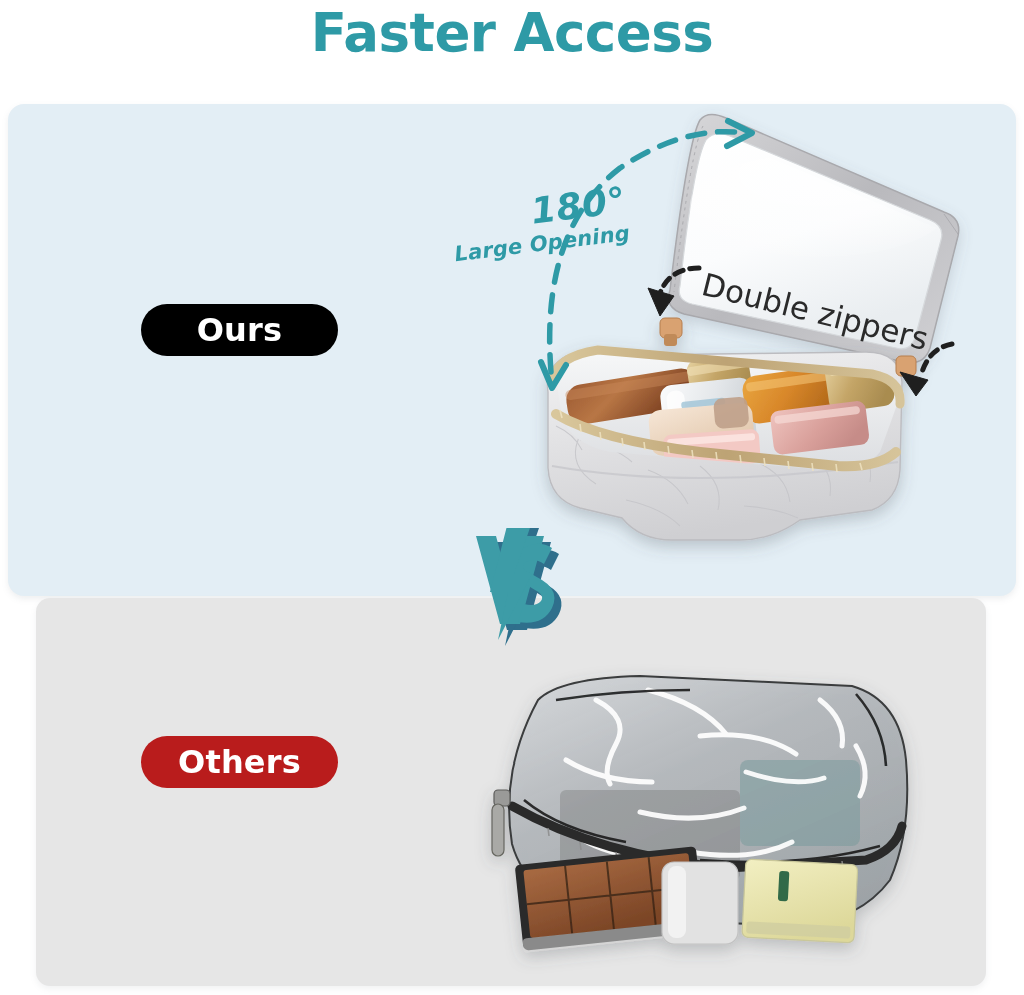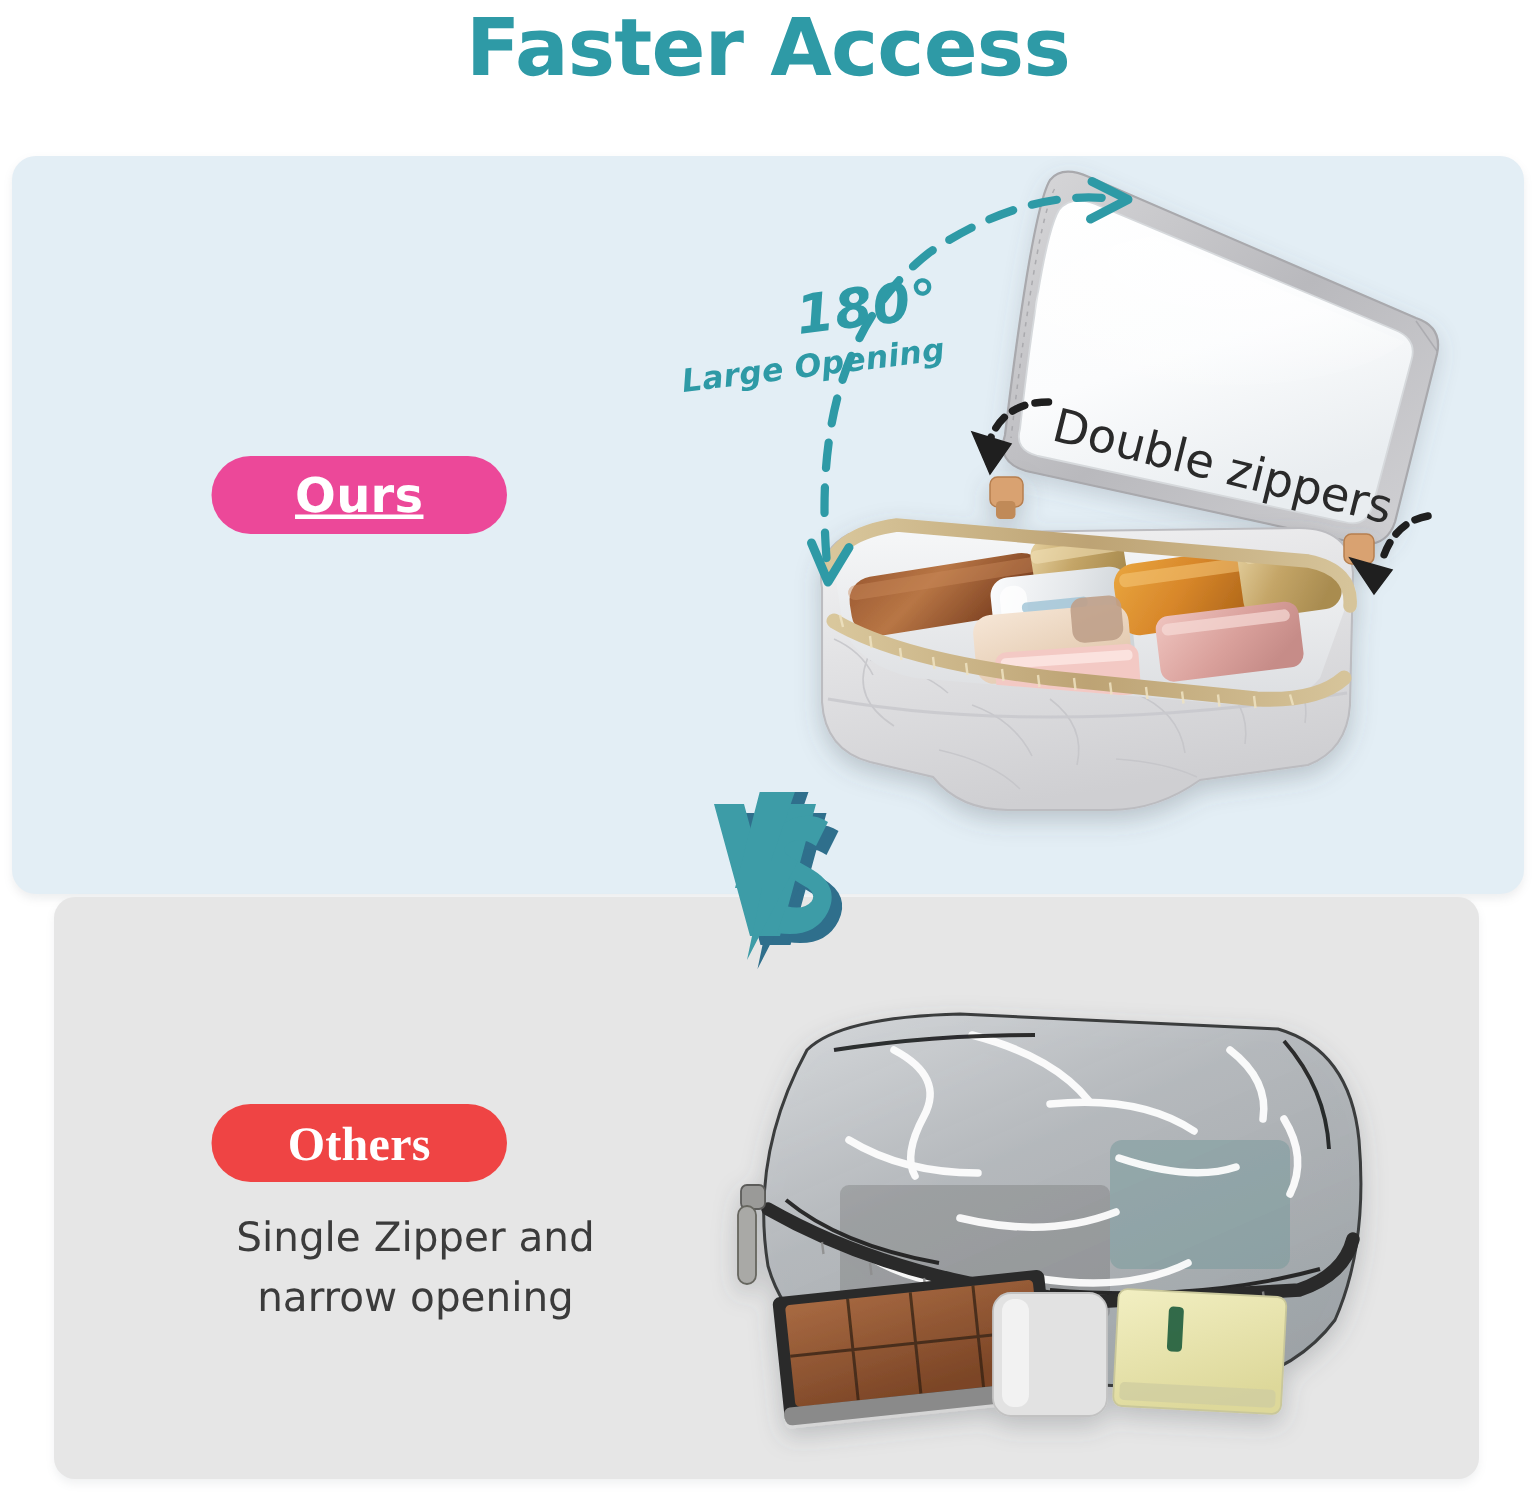--- a/index.html
+++ b/index.html
@@ -44,27 +44,25 @@
     display:flex;align-items:center;justify-content:center;
     border-radius:26px;
     color:#ffffff;
     font-weight:700;
     font-size:32px;
     font-family:"DejaVu Sans", sans-serif;
     letter-spacing:.2px;
   }
   .badge-ours{
     left:141px;top:304px;width:197px;height:52px;
-    background:#ec4899;
-    text-decoration:underline;
+    background:#000000;
   }
   .badge-others{
     left:141px;top:736px;width:197px;height:52px;
-    background:#ef4444;
-    font-family:Liberation Serif, serif;
+    background:#b91c1c;
   }
 
   
   .caption{
     position:absolute;
     color:#3b3b3b;
     font-size:27px;
     line-height:1.48;
     font-family:"DejaVu Sans", sans-serif;
     white-space:pre-line;
@@ -384,22 +382,20 @@
     </g>
   </svg>
 
   <div class="badge badge-ours">
     <span>Ours</span>
   </div>
 
   <div class="badge badge-others">
     <span>Others</span>
   </div>
-  <div class="caption caption-others">Single Zipper and
-narrow opening</div>
 
   <div class="ann-180">
     <span class="deg">180°</span>
     <span class="sub">Large Opening</span>
   </div>
 
   <div class="ann-zip">Double zippers</div>
 
   <svg class="vs-mark" viewBox="0 0 120 118">
     <g>

